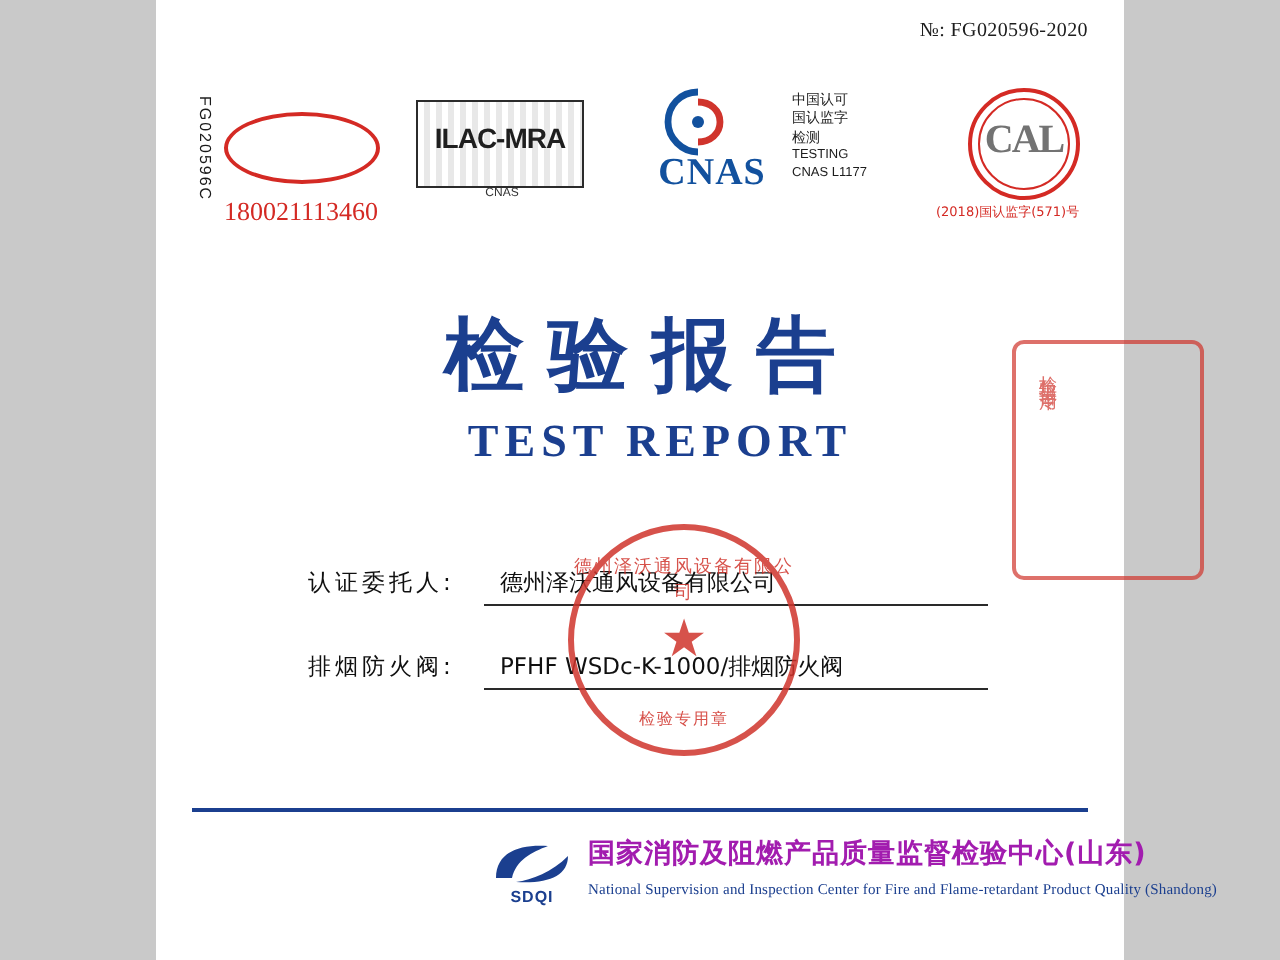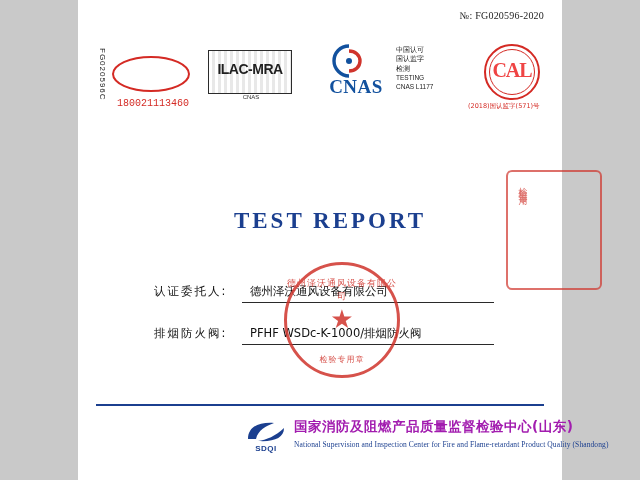--- a/index.html
+++ b/index.html
@@ -103,25 +103,25 @@
     font-weight: bold;
     color: #d42a24;
     letter-spacing: 1px;
     font-family: "Liberation Serif", serif;
   }
   .cma .cma-sub {
     position: absolute;
     left: 0;
     top: 52px;
     width: 82px;
-    text-align: center;
-    font-size: 10px;
+    text-align: left;
+    font-size: 13px;
     color: #d42a24;
     letter-spacing: 0px;
-    font-family: Liberation Mono, monospace;
+    font-family: Liberation Serif, serif;
   }
 
   
   .ilac {
     position: absolute;
     left: 112px;
     top: 4px;
     width: 86px;
     height: 62px;
   }
@@ -232,21 +232,21 @@
     box-sizing: border-box;
   }
   .cal .cal-text {
     position: absolute;
     left: 14px;
     top: 17px;
     width: 56px;
     text-align: center;
     font-size: 20px;
     font-weight: bold;
-    color: #ef4444;
+    color: #737373;
     font-family: "Liberation Serif", serif;
     letter-spacing: -1px;
   }
   .cal .cal-sub {
     position: absolute;
     left: -2px;
     top: 60px;
     width: 90px;
     text-align: left;
     font-size: 6.5px;
@@ -492,20 +492,21 @@
       </div>
 
       <div class="cal">
         <div class="ring"></div>
         <div class="ring-inner"></div>
         <div class="cal-text">CAL</div>
         <div class="cal-sub">(2018)国认监字(571)号</div>
       </div>
     </div>
 
+    <div class="title-cn">检验报告</div>
     <div class="title-en">TEST REPORT</div>
 
     <div class="stamp-partial">
       <div class="ptxt">检验报告专用</div>
     </div>
 
     <div class="fields">
 
       <div class="field-row">
         <div class="field-label">认证委托人:</div>

